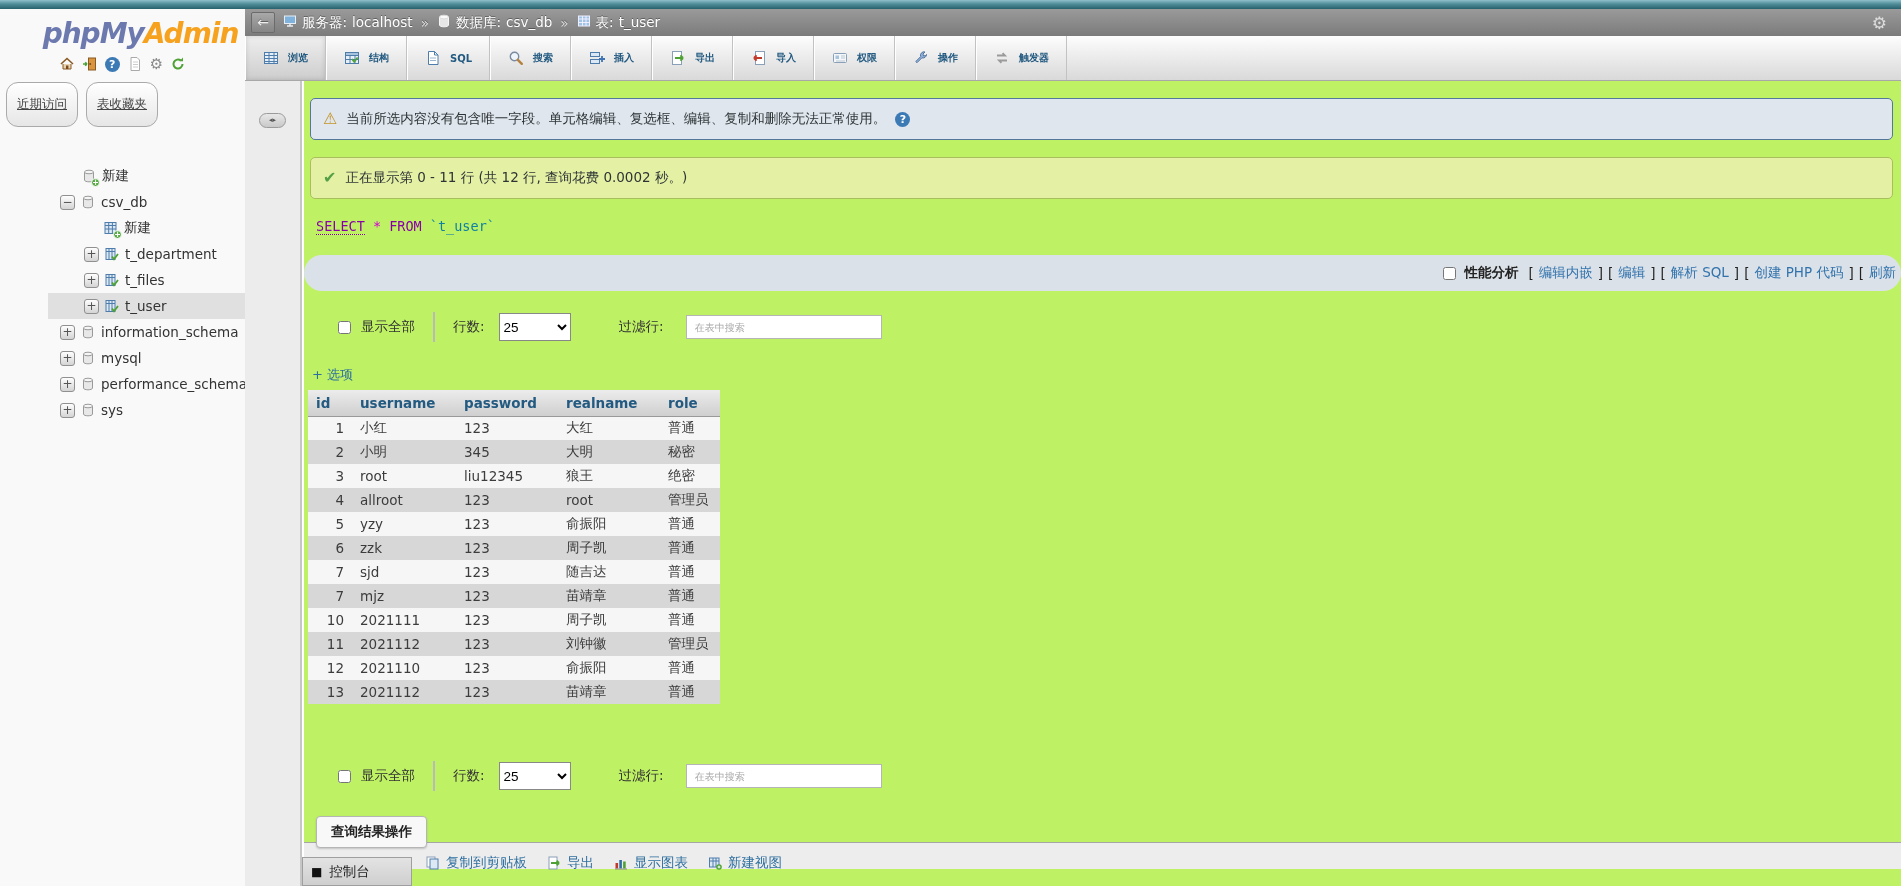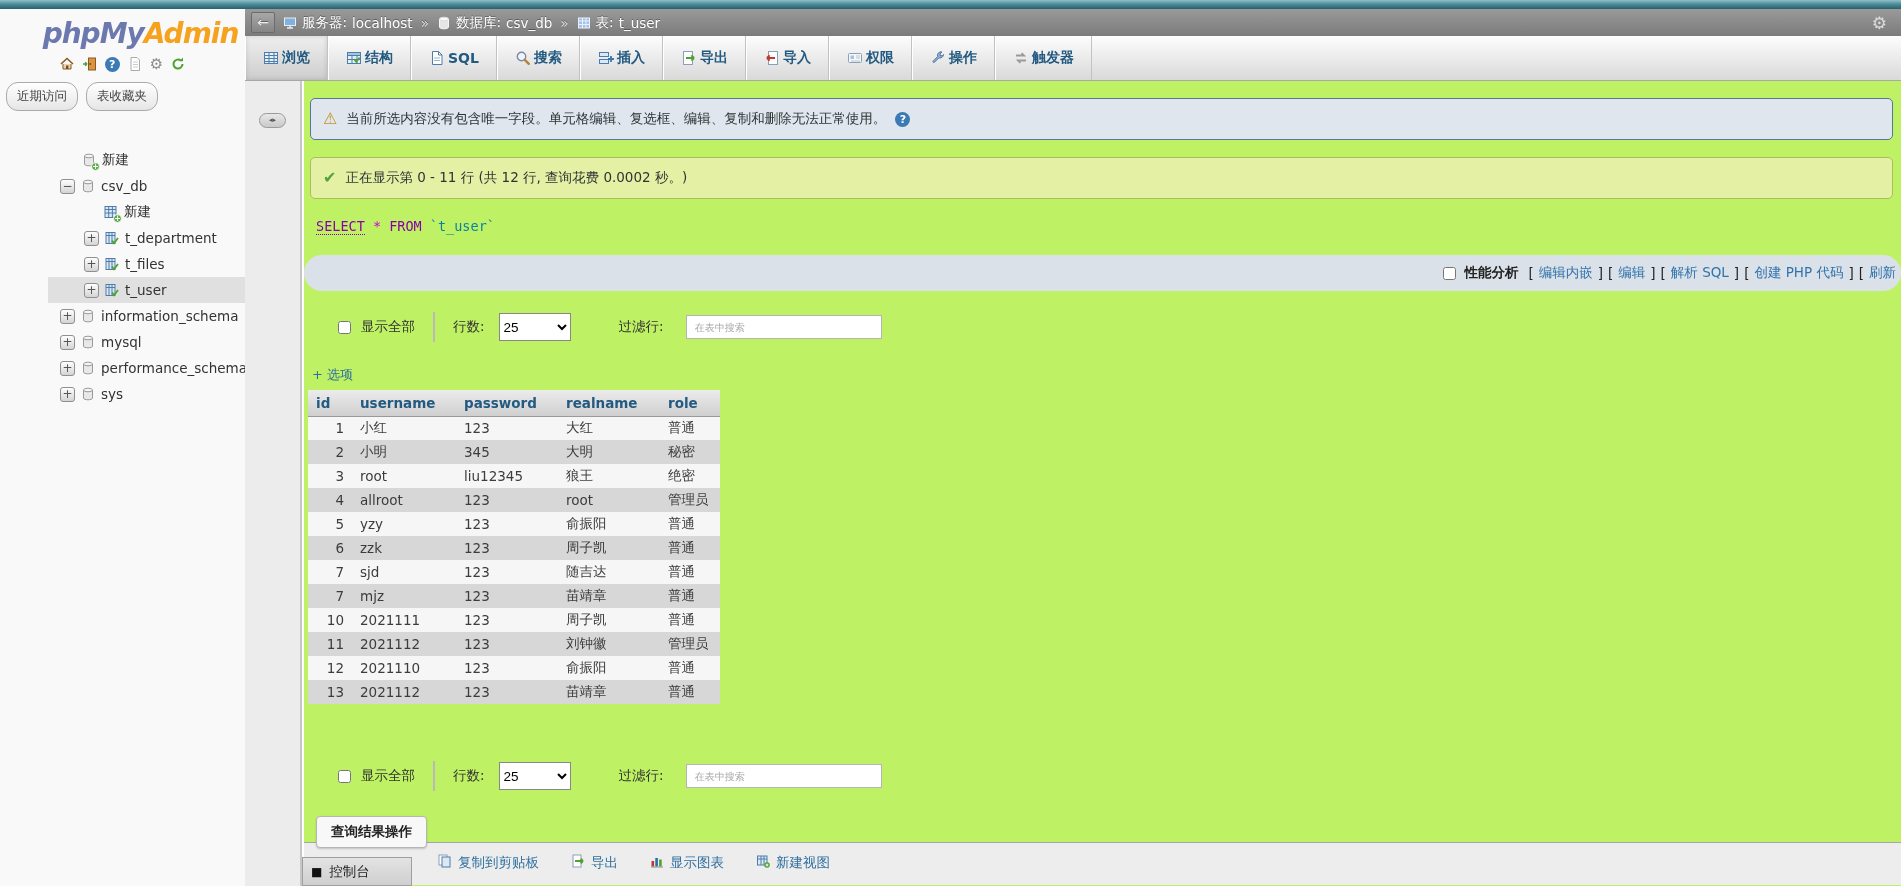--- a/index.html
+++ b/index.html
@@ -17,47 +17,47 @@
 #sidebar { position: absolute; left: 0; top: 9px; width: 245px; height: 877px; background: #f9f9f9; }
 .logo { text-align: center; padding-top: 8px; font-size: 28px; font-weight: bold; font-style: italic; letter-spacing: -1px; cursor: pointer; margin-left: 36px; }
 .logo .p1 { color: #6c79af; } .logo .p2 { color: #f6a21e; }
 .side-icons { display: flex; justify-content: center; gap: 7px; margin-top: 5px; height: 18px; align-items: center; }
 .side-icons > span, .side-icons > svg { cursor: pointer; }
 .glyph-gear { font-size: 15px; color: #8a8a8a; line-height: 16px; }
 .glyph-gear::before { content: "⚙"; }
 .help-round { display: inline-block; width: 15px; height: 15px; border-radius: 50%; background: #3c7ab5; color: #fff; font-size: 11px; font-weight: bold; text-align: center; line-height: 15px; }
 .help-round::before { content: "?"; }
 .quick-btns { display: flex; gap: 8px; margin: 9px 0 0 6px; }
-.quick-btn { font-size: 12.5px; color: #444; padding: 5px 10px; border: 1px solid #aaa; border-radius: 12px; background: linear-gradient(#fff, #e6e6e6); cursor: pointer; }
+.quick-btn { font-size: 12.5px; color: #444; padding: 13px 10px; border: 1px solid #aaa; border-radius: 12px; background: linear-gradient(#fff, #e6e6e6); cursor: pointer; text-decoration: underline; }
 .tree { margin-top: 36px; font-size: 13.5px; color: #333; padding-left: 48px; }
 .tree-row { height: 26px; display: flex; align-items: center; gap: 6px; padding-left: 12px; cursor: pointer; }
 .tree-row.selected { background: #e0e0e0; }
 .pl-newdb { padding-left: 34px; } .pl-newtbl { padding-left: 56px; } .pl-child { padding-left: 36px; }
 .expander { width: 15px; height: 15px; border: 1px solid #909090; border-radius: 3px;
   background: linear-gradient(#fefefe, #d4d4d4); font-size: 12px; line-height: 12px; text-align: center; color: #555; flex: none; }
 .expander.plus::before { content: "+"; } .expander.minus::before { content: "−"; }
 .ticon { position: relative; flex: none; width: 14px; height: 14px; }
 .plus-badge { position: absolute; right: -4px; bottom: -4px; width: 9px; height: 9px; background: #58a846; border: 1px solid #fff; border-radius: 50%; color: #fff; font-size: 8px; line-height: 7px; text-align: center; font-weight: bold; }
 .plus-badge::before { content: "+"; }
 
 
 #crumbbar { position: absolute; left: 245px; top: 9px; right: 0; height: 27px;
   background: linear-gradient(#9a9a9a, #7b7b7b); display: flex; align-items: center;
   color: #fff; font-size: 13.5px; gap: 8px; padding-left: 6px; text-shadow: 0 -1px 0 rgba(0,0,0,.35); }
 .back-btn { width: 24px; height: 21px; background: linear-gradient(#a8a8a8, #858585); border: 1px solid #6b6b6b; border-radius: 2px; color: #eee; text-align: center; line-height: 19px; font-size: 14px; cursor: pointer; }
 .back-btn::before { content: "←"; }
-.crumb-item { display: flex; align-items: center; gap: 5px; cursor: pointer; }
+.crumb-item { display: flex; align-items: flex-start; gap: 5px; cursor: pointer; }
 .crumb-sep { color: #ddd; }
 #gearbox { position: absolute; right: 14px; top: 0; height: 27px; display: flex; align-items: center; }
 #gearbox .glyph-gear { color: #dcdcdc; font-size: 17px; text-shadow: none; cursor: pointer; }
 
 
 #tabbar { position: absolute; left: 245px; top: 36px; right: 0; height: 45px;
   background: linear-gradient(#fdfdfd, #d9d9d9); border-bottom: 1px solid #a8a8a8; display: flex; }
-.tab { display: flex; align-items: center; gap: 3px; padding: 0 17px; border-right: 1px solid #c2c2c2; border-left: 1px solid #fff; font-size: 14px; font-weight: bold; color: #235a81; cursor: pointer; white-space: nowrap; }
+.tab { display: flex; align-items: center; gap: 9px; padding: 0 17px; border-right: 1px solid #c2c2c2; border-left: 1px solid #fff; font-size: 10px; font-weight: bold; color: #235a81; cursor: pointer; white-space: nowrap; }
 .tab.active { background: linear-gradient(#efefef, #cdcdcd); box-shadow: inset 0 0 5px rgba(0,0,0,.15); }
 
 
 #gutter { position: absolute; left: 245px; top: 81px; width: 57px; bottom: 0; background: #ececec; border-right: 2px solid #c6c6c6; }
 .collapse-pill { margin: 32px auto 0; width: 27px; height: 15px; border: 1px solid #9a9a9a; border-radius: 8px; background: linear-gradient(#e8e8e8, #c9c9c9); text-align: center; line-height: 13px; font-size: 7px; color: #555; cursor: pointer; }
 .collapse-pill::before { content: "◂▸"; letter-spacing: 0; }
 
 
 #content { position: absolute; left: 304px; top: 81px; right: 0; bottom: 0; background: #bef264; }
 .msg { margin: 17px 8px 0 6px; border-radius: 5px; display: flex; align-items: center; gap: 9px; padding: 0 12px; font-size: 13.5px; color: #2e3436; }
@@ -80,24 +80,24 @@
 select.rows { width: 72px; height: 28px; border: 1px solid #888; font-size: 13.5px; background: #fff; margin-left: 4px; }
 .gapper { width: 28px; }
 input.filter { width: 196px; height: 24px; border: 1px solid #b5b5b5; padding: 0 8px; font-size: 10px; color: #333; margin-left: 12px; }
 input.filter::placeholder { color: #a8a8a8; }
 .options-link { display: inline-block; margin: 24px 0 0 8px; color: #2f6f9f; font-size: 13px; cursor: pointer; }
 table.data { margin: 6px 0 0 4px; border-collapse: collapse; font-size: 13.5px; table-layout: fixed; }
 table.data th { background: linear-gradient(#ececec, #cfcfcf); color: #235a81; text-align: left; font-weight: bold; padding: 0 8px; height: 26px; border-bottom: 1px solid #999; cursor: pointer; }
 table.data td { padding: 0 8px; height: 24px; color: #3c3c3c; }
 tr.even td { background: #d7d7d7; } tr.odd td { background: #f6f6f6; }
 td.num, th.num-h { text-align: right; }
-.qfieldset { margin-top: 51px; height: 43px; border-top: 1px solid #a6a6a6; background: #ededed; position: relative; }
+.qfieldset { margin-top: 51px; height: 27px; border-top: 1px solid #a6a6a6; background: #ededed; position: relative; }
 .legend-box { position: absolute; left: 12px; top: -27px; background: #f8f8f8; border: 1px solid #b5b5b5; border-radius: 4px; padding: 6px 14px; font-weight: bold; font-size: 13.5px; color: #222; box-shadow: 0 1px 2px rgba(0,0,0,.18); }
 .footer-actions { display: flex; align-items: center; gap: 20px; padding: 11px 0 0 122px; font-size: 13.5px; }
-.faction { display: flex; align-items: flex-start; gap: 6px; color: #2f6f9f; cursor: pointer; text-decoration: none; margin-left: 12px; }
+.faction { display: flex; align-items: center; gap: 6px; color: #2f6f9f; cursor: pointer; text-decoration: none; }
 .console-bar { position: absolute; left: -2px; bottom: 0; width: 110px; height: 29px;
   background: linear-gradient(#e3e3e3, #cfcfcf); border: 1px solid #9f9f9f; display: flex; align-items: center; gap: 7px; padding-left: 8px; font-size: 13.5px; color: #222; cursor: pointer; }
 .console-sq { font-size: 12px; color: #111; line-height: 12px; }
 .console-sq::before { content: "■"; }
 </style>
 </head>
 <body>
 
 <div id="topstrip"></div>
 

